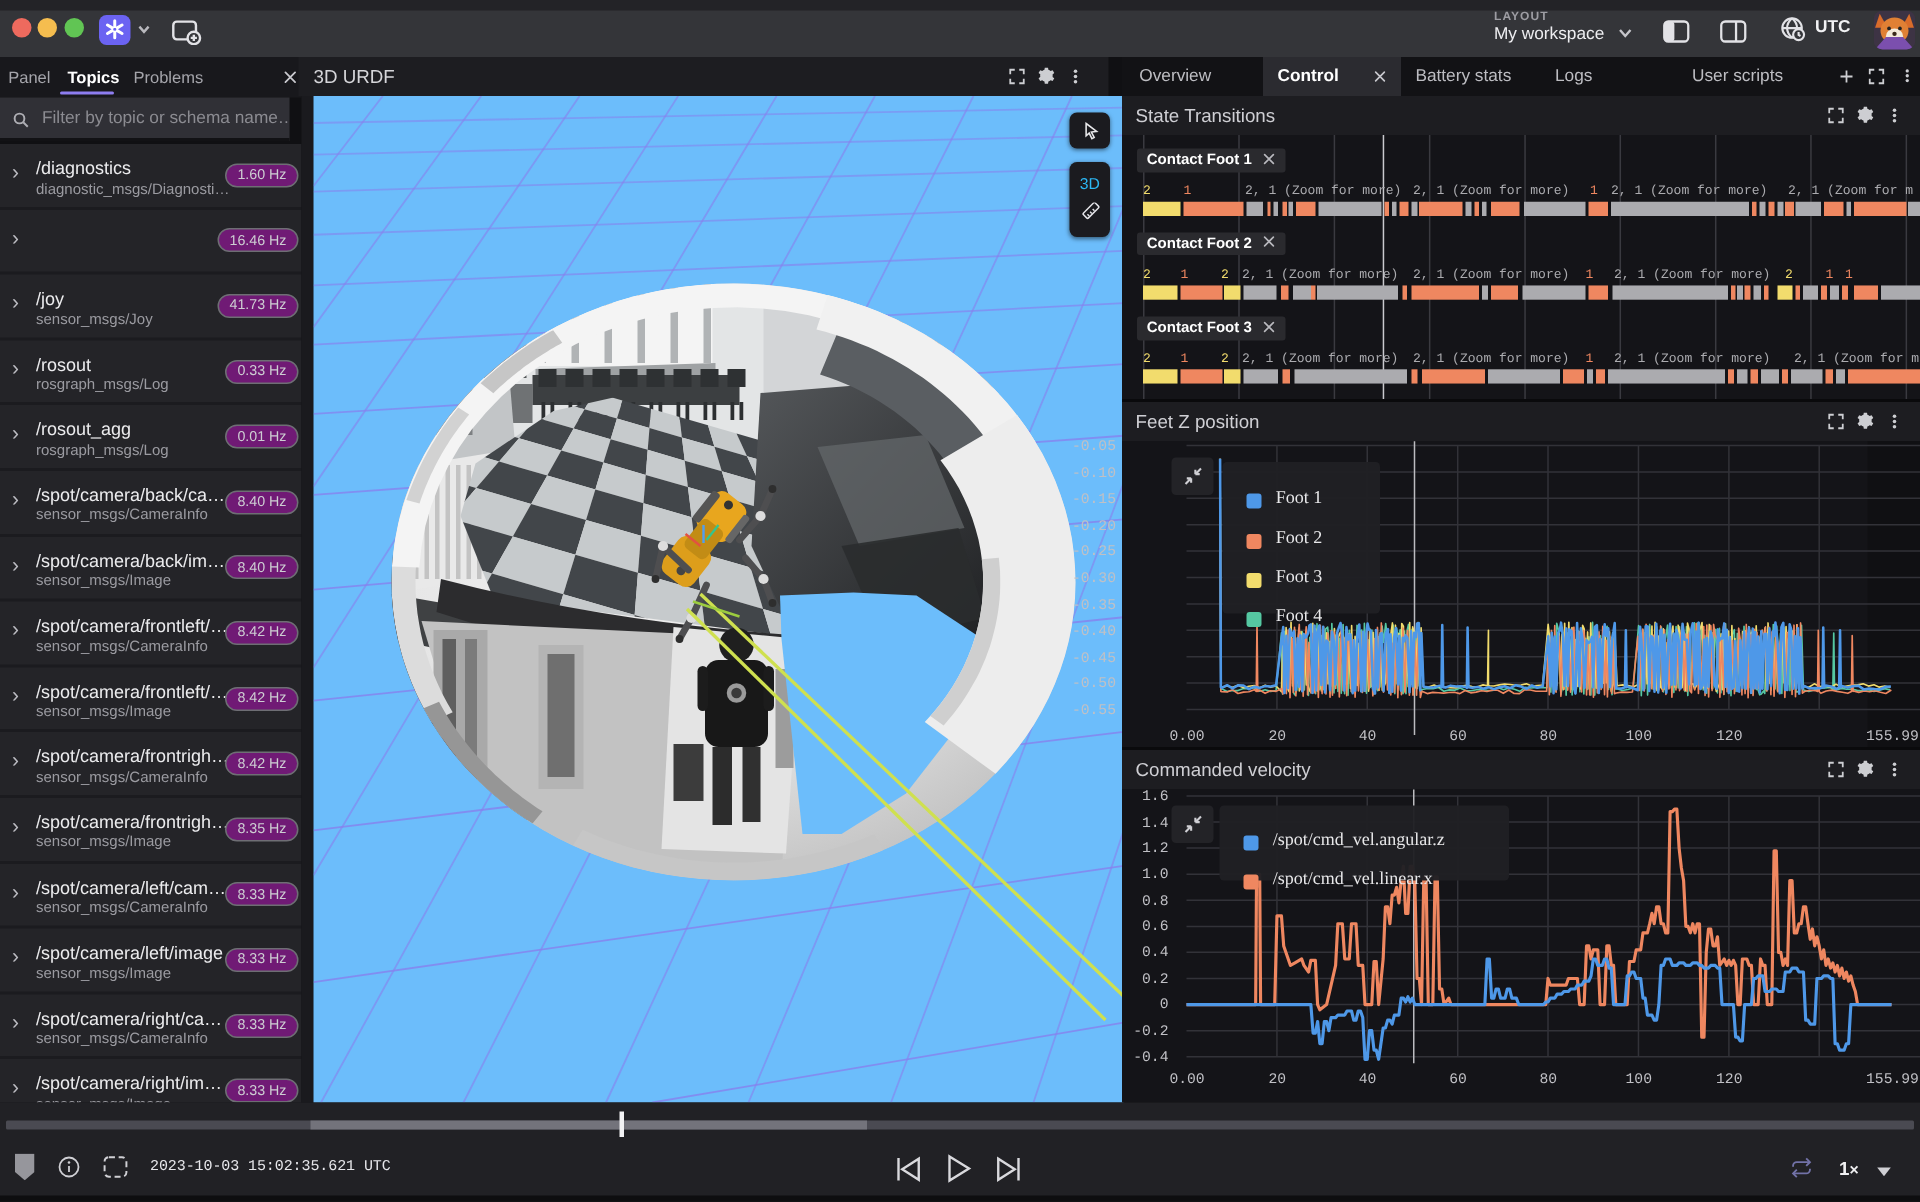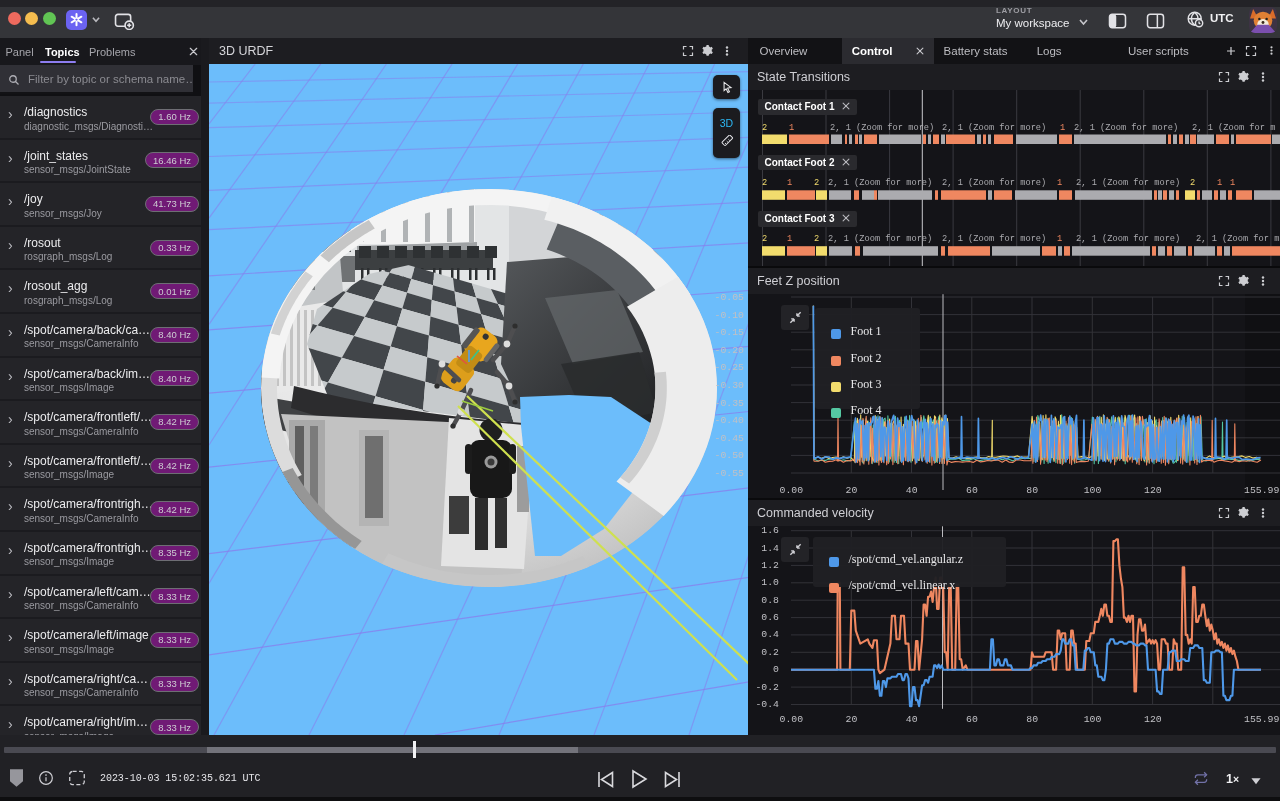--- a/index.html
+++ b/index.html
@@ -14,21 +14,21 @@
 #search { left:0; top:65px; width:193px; height:29px; background:#303036; border-bottom:2px solid #121215; color:#8b8b91; font-size:11.5px; white-space:nowrap; overflow:hidden; }
 #tlist { left:0; top:96px; width:201px; height:639px; background:#1b1b1f; overflow:hidden; }
 .trow { position:relative; width:201px; height:41.6px; margin-bottom:2px; background:#242428; }
 .chev { position:absolute; left:8px; top:10px; color:#bcbcc2; font-size:14px; }
 .tcol { position:absolute; left:24px; top:9px; width:176px; }
 .tname { color:#ececee; font-size:12px; line-height:14px; white-space:nowrap; }
 .tschema { color:#9b9ba1; font-size:10px; line-height:12px; margin-top:1.5px; white-space:nowrap; }
 .hz { position:absolute; right:2px; top:50%; transform:translateY(-50%); border:1px solid #6e6e74; color:#cdcdd2; border-radius:8px; font-size:9.5px; padding:1.5px 7px; background:#701a75; }
 #gutter { left:201px; top:38px; width:8px; height:697px; background:#1a1a1e; }
 .phead { background:#1d1d21; color:#d6d6da; font-size:12.5px; }
-#p3dhead { left:209px; top:38px; width:540px; height:26px; }
+#p3dhead { left:199px; top:38px; width:540px; height:26px; }
 #p3dbody { left:209px; top:64px; width:540px; height:671px; background:#6cbdfb; overflow:hidden; }
 .hicons { position:absolute; right:11px; top:6px; display:flex; gap:7px; align-items:center; }
 .fbtn { position:absolute; background:#1b1b1f; border-radius:5px; box-shadow:0 1px 3px rgba(0,0,0,.5); display:flex; align-items:center; justify-content:center; }
 #rtabs { left:748px; top:38px; width:532px; height:26px; background:#121215; color:#bdbdc2; font-size:11.5px; }
 #rtabs span { position:absolute; top:7px; }
 .rpanel-head { background:#1d1d21; color:#cfcfd4; font-size:12.5px;text-align:right; }
 .chart { background:#141418; }
 .legend { position:absolute; background:rgba(32,32,36,.97); border-radius:3px; z-index:5; }
 .litem { position:absolute; left:16px; display:flex; align-items:flex-end; gap:10px; color:#e8e8ea; font-size:12px;font-family:Liberation Serif, serif; }
 .lchip { width:10px; height:10px; border-radius:2px; display:inline-block; }
@@ -114,24 +114,20 @@
     <div class="trow">
 <span class="chev">›</span>
 <div class="tcol">
         <div class="tname">/diagnostics</div>
         <div class="tschema">diagnostic_msgs/Diagnosti…</div>
       </div>
 <span class="hz">1.60 Hz</span>
     </div>
 <div class="trow">
 <span class="chev">›</span>
-<div class="tcol">
-        <div class="tname">/joint_states</div>
-        <div class="tschema">sensor_msgs/JointState</div>
-      </div>
 <span class="hz">16.46 Hz</span>
     </div>
 <div class="trow">
 <span class="chev">›</span>
 <div class="tcol">
         <div class="tname">/joy</div>
         <div class="tschema">sensor_msgs/Joy</div>
       </div>
 <span class="hz">41.73 Hz</span>
     </div>

